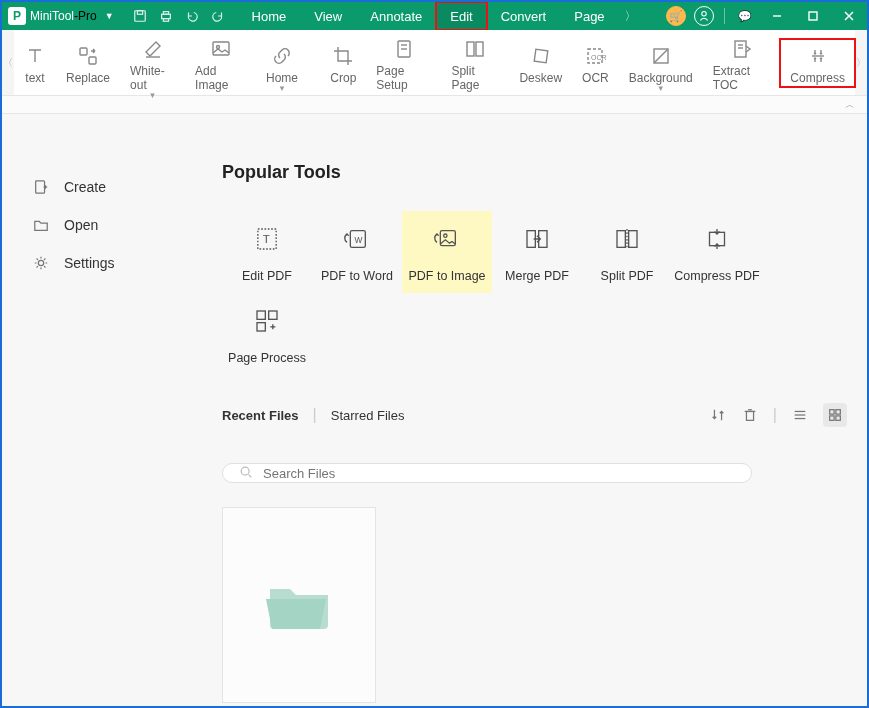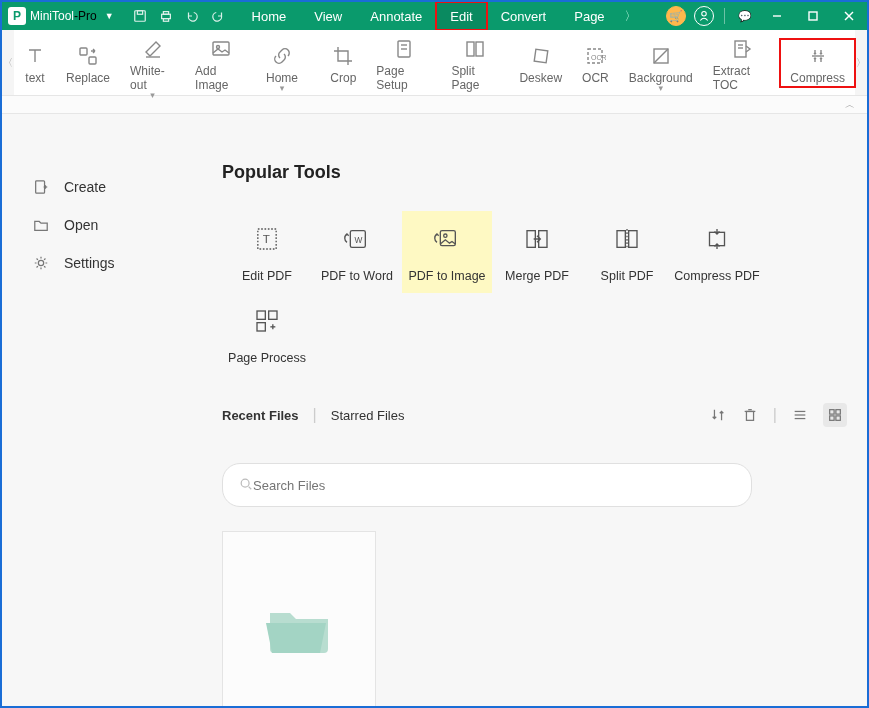--- a/index.html
+++ b/index.html
@@ -49,21 +49,21 @@
   .tool { width: 90px; display:flex; flex-direction:column; align-items:center; gap:12px; padding: 10px 0; cursor:pointer; font-size:12.5px; color:#333;}
   .tool.hover { background:#fef9c3; }
   .tool-icon { width:36px; height:36px; display:flex;align-items:center;justify-content:center;}
   .tabs-row { display:flex; align-items:center; gap: 14px; margin-bottom: 36px;}
   .tab-link { font-size:13px; color:#333; cursor:pointer;}
   .tab-link.active { font-weight:600; }
   .tab-sep { color:#ccc;}
   .tabs-row .spacer { flex:1;}
   .toolbar-icon { width:18px;height:18px;display:flex;align-items:center;justify-content:center;cursor:pointer;color:#555;}
   .toolbar-icon.gridview { background:#e8e8e8; border-radius:4px; padding:3px; width:24px;height:24px;}
-  .search-box { width: 530px; height: 44px; border:1px solid #e0e0e0; border-radius: 18px; background:#fff; display:flex; align-items:center; padding: 0 16px; color:#999; font-size:13px;}
+  .search-box { width: 530px; height: 20px; border:1px solid #e0e0e0; border-radius: 18px; background:#fff; display:flex; align-items:center; padding: 0 16px; gap:10px; color:#999; font-size:13px;}
   .file-card { margin-top: 24px; width: 154px; height: 196px; border:1px solid #e4e4e4; background:#fcfcfc; display:flex;align-items:center;justify-content:center;}
   .folder-ill { width: 70px; height: 56px; }
 
   svg { stroke:#777; stroke-width:1.4; fill:none; }
   .ribbon-icon svg { stroke:#888; }
   .tool-icon svg { stroke:#555; stroke-width:1.6;}
   .white svg { stroke:#fff;}
 </style>
 </head>
 <body>

